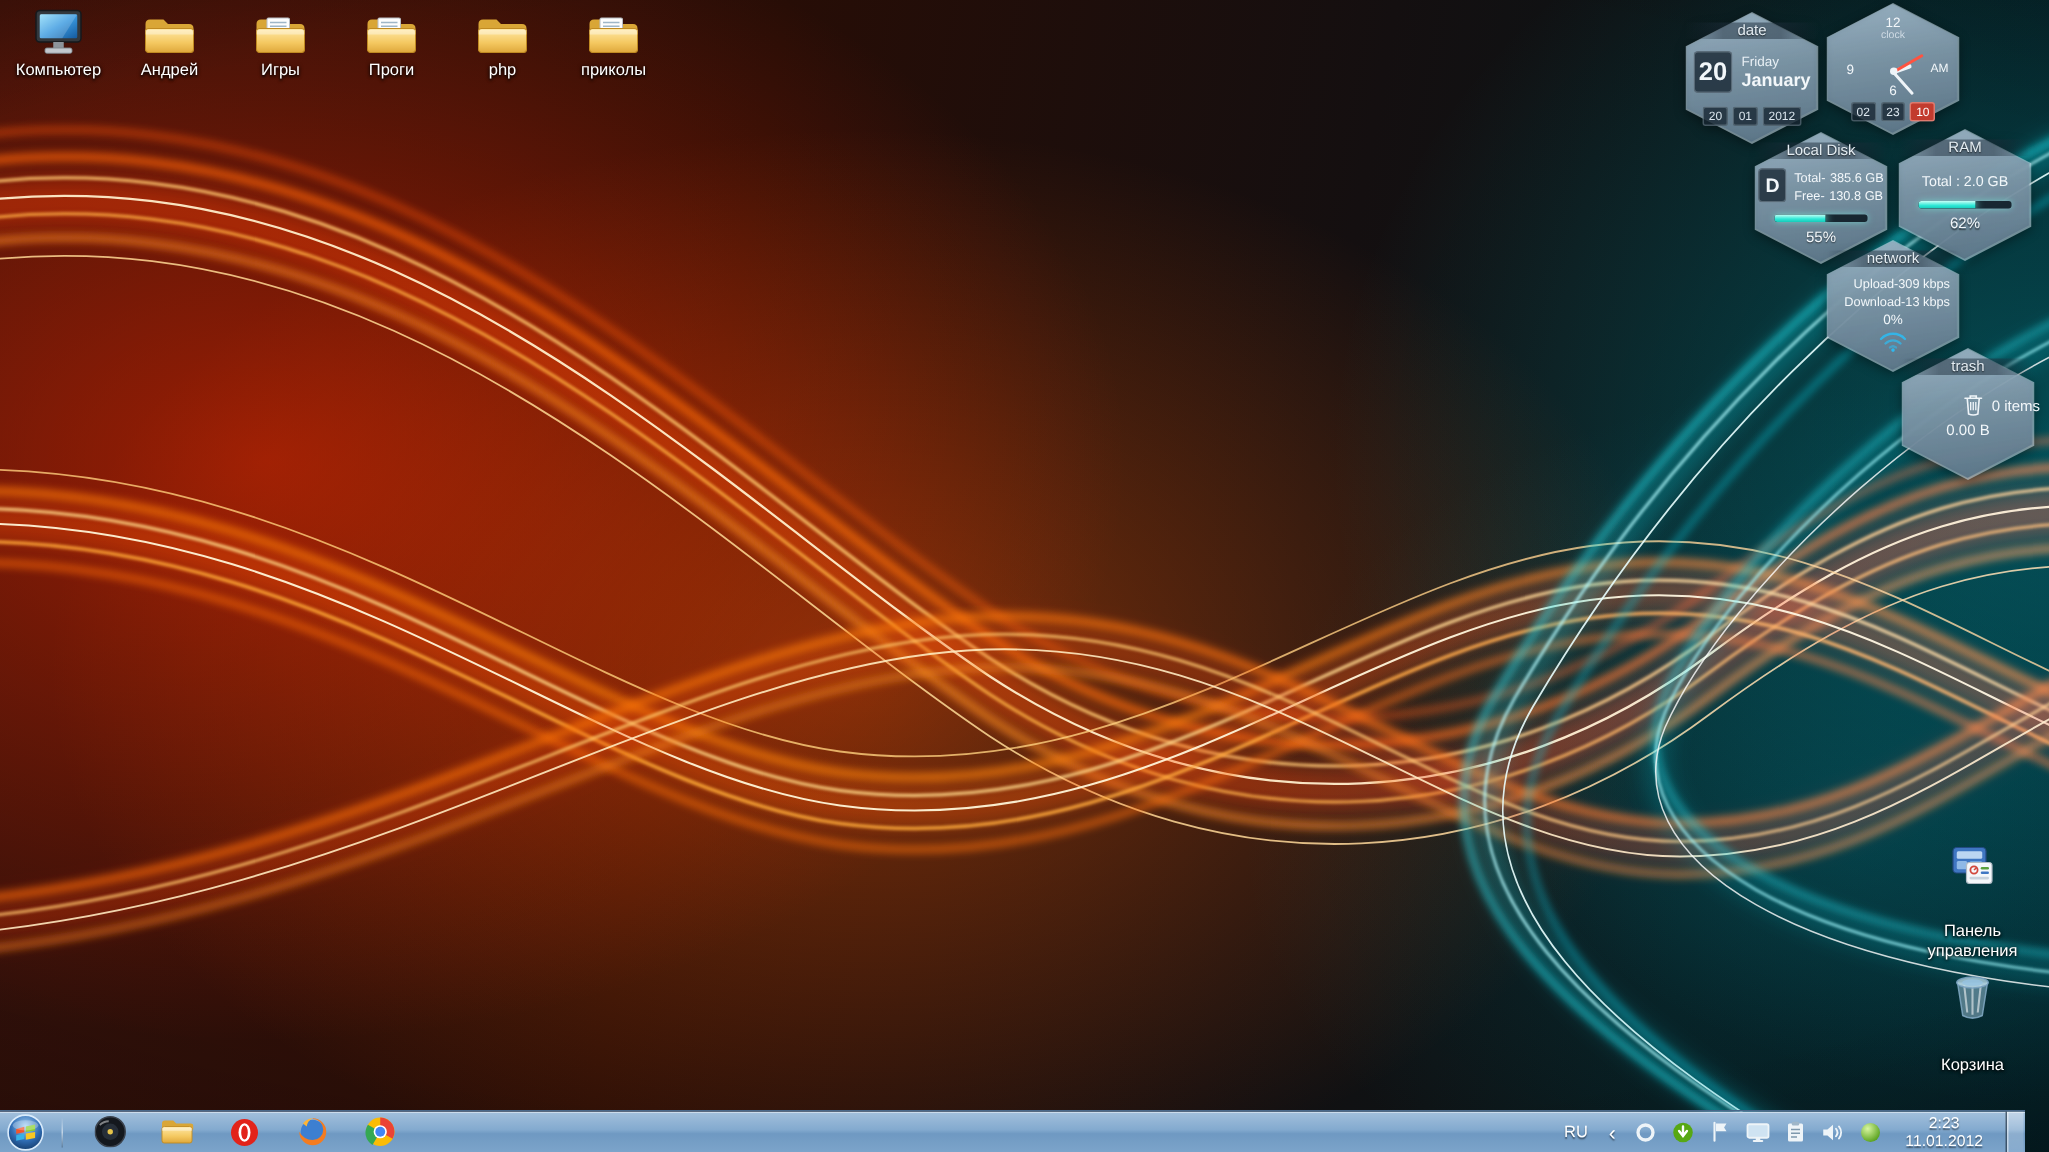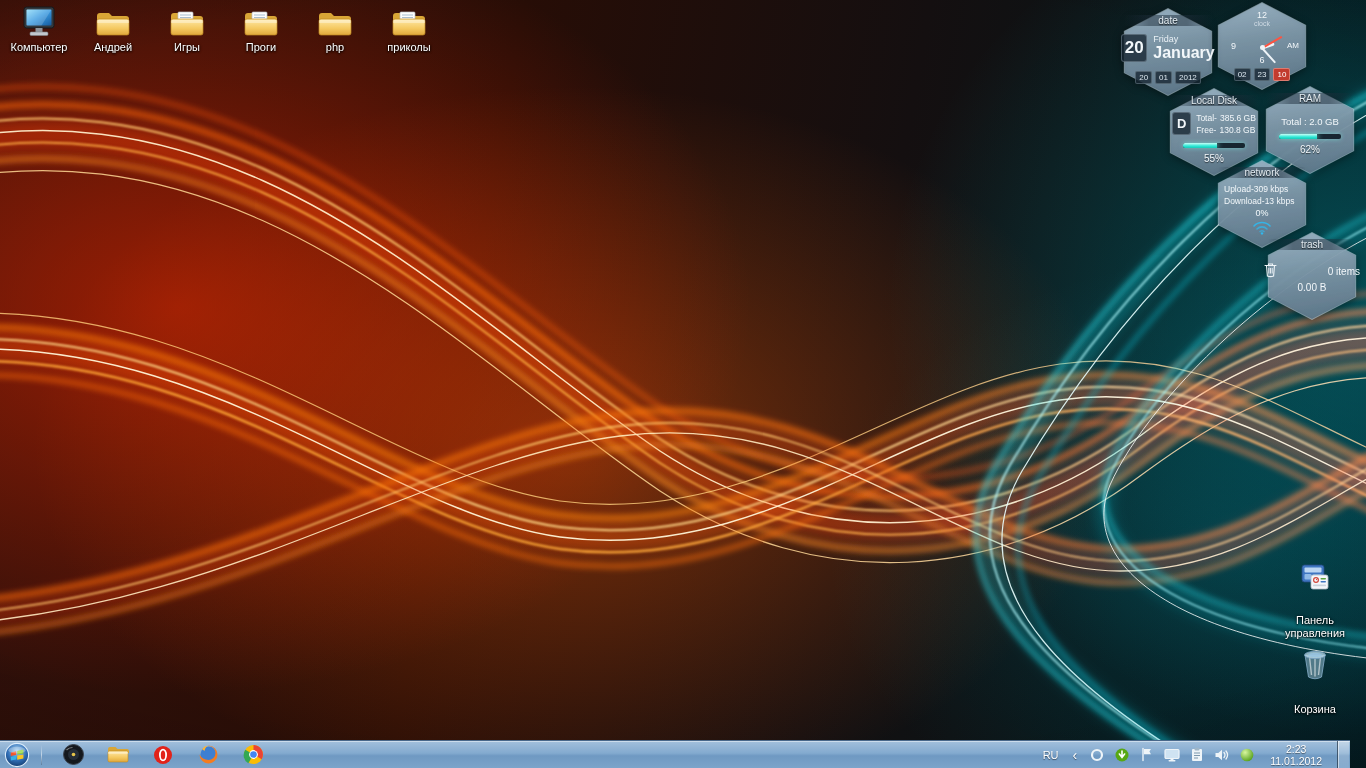--- a/index.html
+++ b/index.html
@@ -39,21 +39,21 @@
   .mini-box.red { background:#c23b2e; border-color:rgba(255,200,190,.45); color:#fff; }
   .bar { width:62px; height:5px; background:rgba(8,22,30,.85); border-radius:2px; margin:0 auto; overflow:hidden;
          box-shadow:0 0 5px rgba(120,255,235,.55); }
   .bar-fill { height:100%; background:linear-gradient(#c6fff6, #2ee8d6 60%, #17c9b8); box-shadow:0 0 6px #7ffff0; }
   .pct { text-align:center; font-size:10px; margin-top:3px; text-shadow:0 1px 1px rgba(0,0,0,.6); }
 
   .date-row { position:absolute; top:26px; width:100%; display:flex; justify-content:center; align-items:center; gap:6px; }
   .day-box { width:26px; height:28px; background:rgba(24,39,51,.8); border:1px solid rgba(195,215,228,.3); border-radius:3px;
              font-size:17px; font-weight:bold; display:flex; align-items:center; justify-content:center; }
   .weekday { font-size:9px; color:#e8f0f5; }
-  .month { font-size:16px; font-weight:bold; }
+  .month { font-size:12px; font-weight:bold; }
 
   .clk-12 { position:absolute; top:8px; width:100%; text-align:center; font-size:9px; }
   .clk-label { position:absolute; top:18px; width:100%; text-align:center; font-size:7px; color:#cfdbe4; }
   .clk-9 { position:absolute; left:17px; top:39px; font-size:9px; }
   .clk-ampm { position:absolute; right:11px; top:39px; font-size:8px; }
   .clk-6 { position:absolute; bottom:25px; width:100%; text-align:center; font-size:9px; }
   .hand { position:absolute; left:50%; bottom:42px; transform-origin:50% 100%; border-radius:2px; background:#eef4f8; }
   .hand.hh { width:3px; height:13px; transform:translateX(-50%) rotate(71deg); }
   .hand.mh { width:2px; height:20px; transform:translateX(-50%) rotate(138deg); }
   .hand.sh { width:1.5px; height:23px; background:#ff5340; transform:translateX(-50%) rotate(60deg); }
@@ -65,25 +65,25 @@
   .disk-lines { display:flex; flex-direction:column; gap:2px; font-size:8.5px; }
   .kv { display:flex; gap:3px; white-space:nowrap; }
   .disk-bar-wrap { position:absolute; top:55px; width:100%; }
   .disk-pct { position:absolute; top:62px; width:100%; }
 
   .ram-total { position:absolute; top:30px; width:100%; text-align:center; font-size:9.5px; }
   .ram-bar-wrap { position:absolute; top:48px; width:100%; }
   .ram-pct { position:absolute; top:55px; width:100%; }
 
   .net-rows { position:absolute; top:24px; width:100%; display:flex; flex-direction:column; align-items:center; gap:2px; font-size:8.5px; }
-  .net-row { width:76px; display:flex; justify-content:flex-start; }
+  .net-row { width:76px; display:flex; justify-content:flex-end; }
   .net-pct { position:absolute; top:48px; width:100%; text-align:center; font-size:9px; }
   .net-wifi { position:absolute; bottom:13px; width:100%; display:flex; justify-content:center; }
 
-  .trash-row { position:absolute; top:30px; width:100%; display:flex; justify-content:space-between; align-items:center; gap:6px; font-size:10px; }
+  .trash-row { position:absolute; top:30px; width:100%; display:flex; justify-content:flex-end; align-items:center; gap:6px; font-size:10px; }
   .trash-size { position:absolute; top:50px; width:100%; text-align:center; font-size:10px; }
 
   
   .taskbar { position:absolute; left:0; bottom:0; width:1350px; height:28px; z-index:10;
              display:flex; align-items:center;
              background:linear-gradient(#a3c0dc 0%, #83aacf 45%, #6f99c2 55%, #7ca4ca 100%);
              border-top:1px solid #49688a; box-shadow:inset 0 1px 0 rgba(255,255,255,.45); }
   .start-orb { width:28px; height:26px; margin-left:3px; display:flex; align-items:center; justify-content:center; cursor:pointer; }
   .tb-sep { width:1px; height:20px; margin:0 6px 0 10px;
             background:linear-gradient(rgba(255,255,255,0), rgba(255,255,255,.55), rgba(40,60,80,.35)); }

